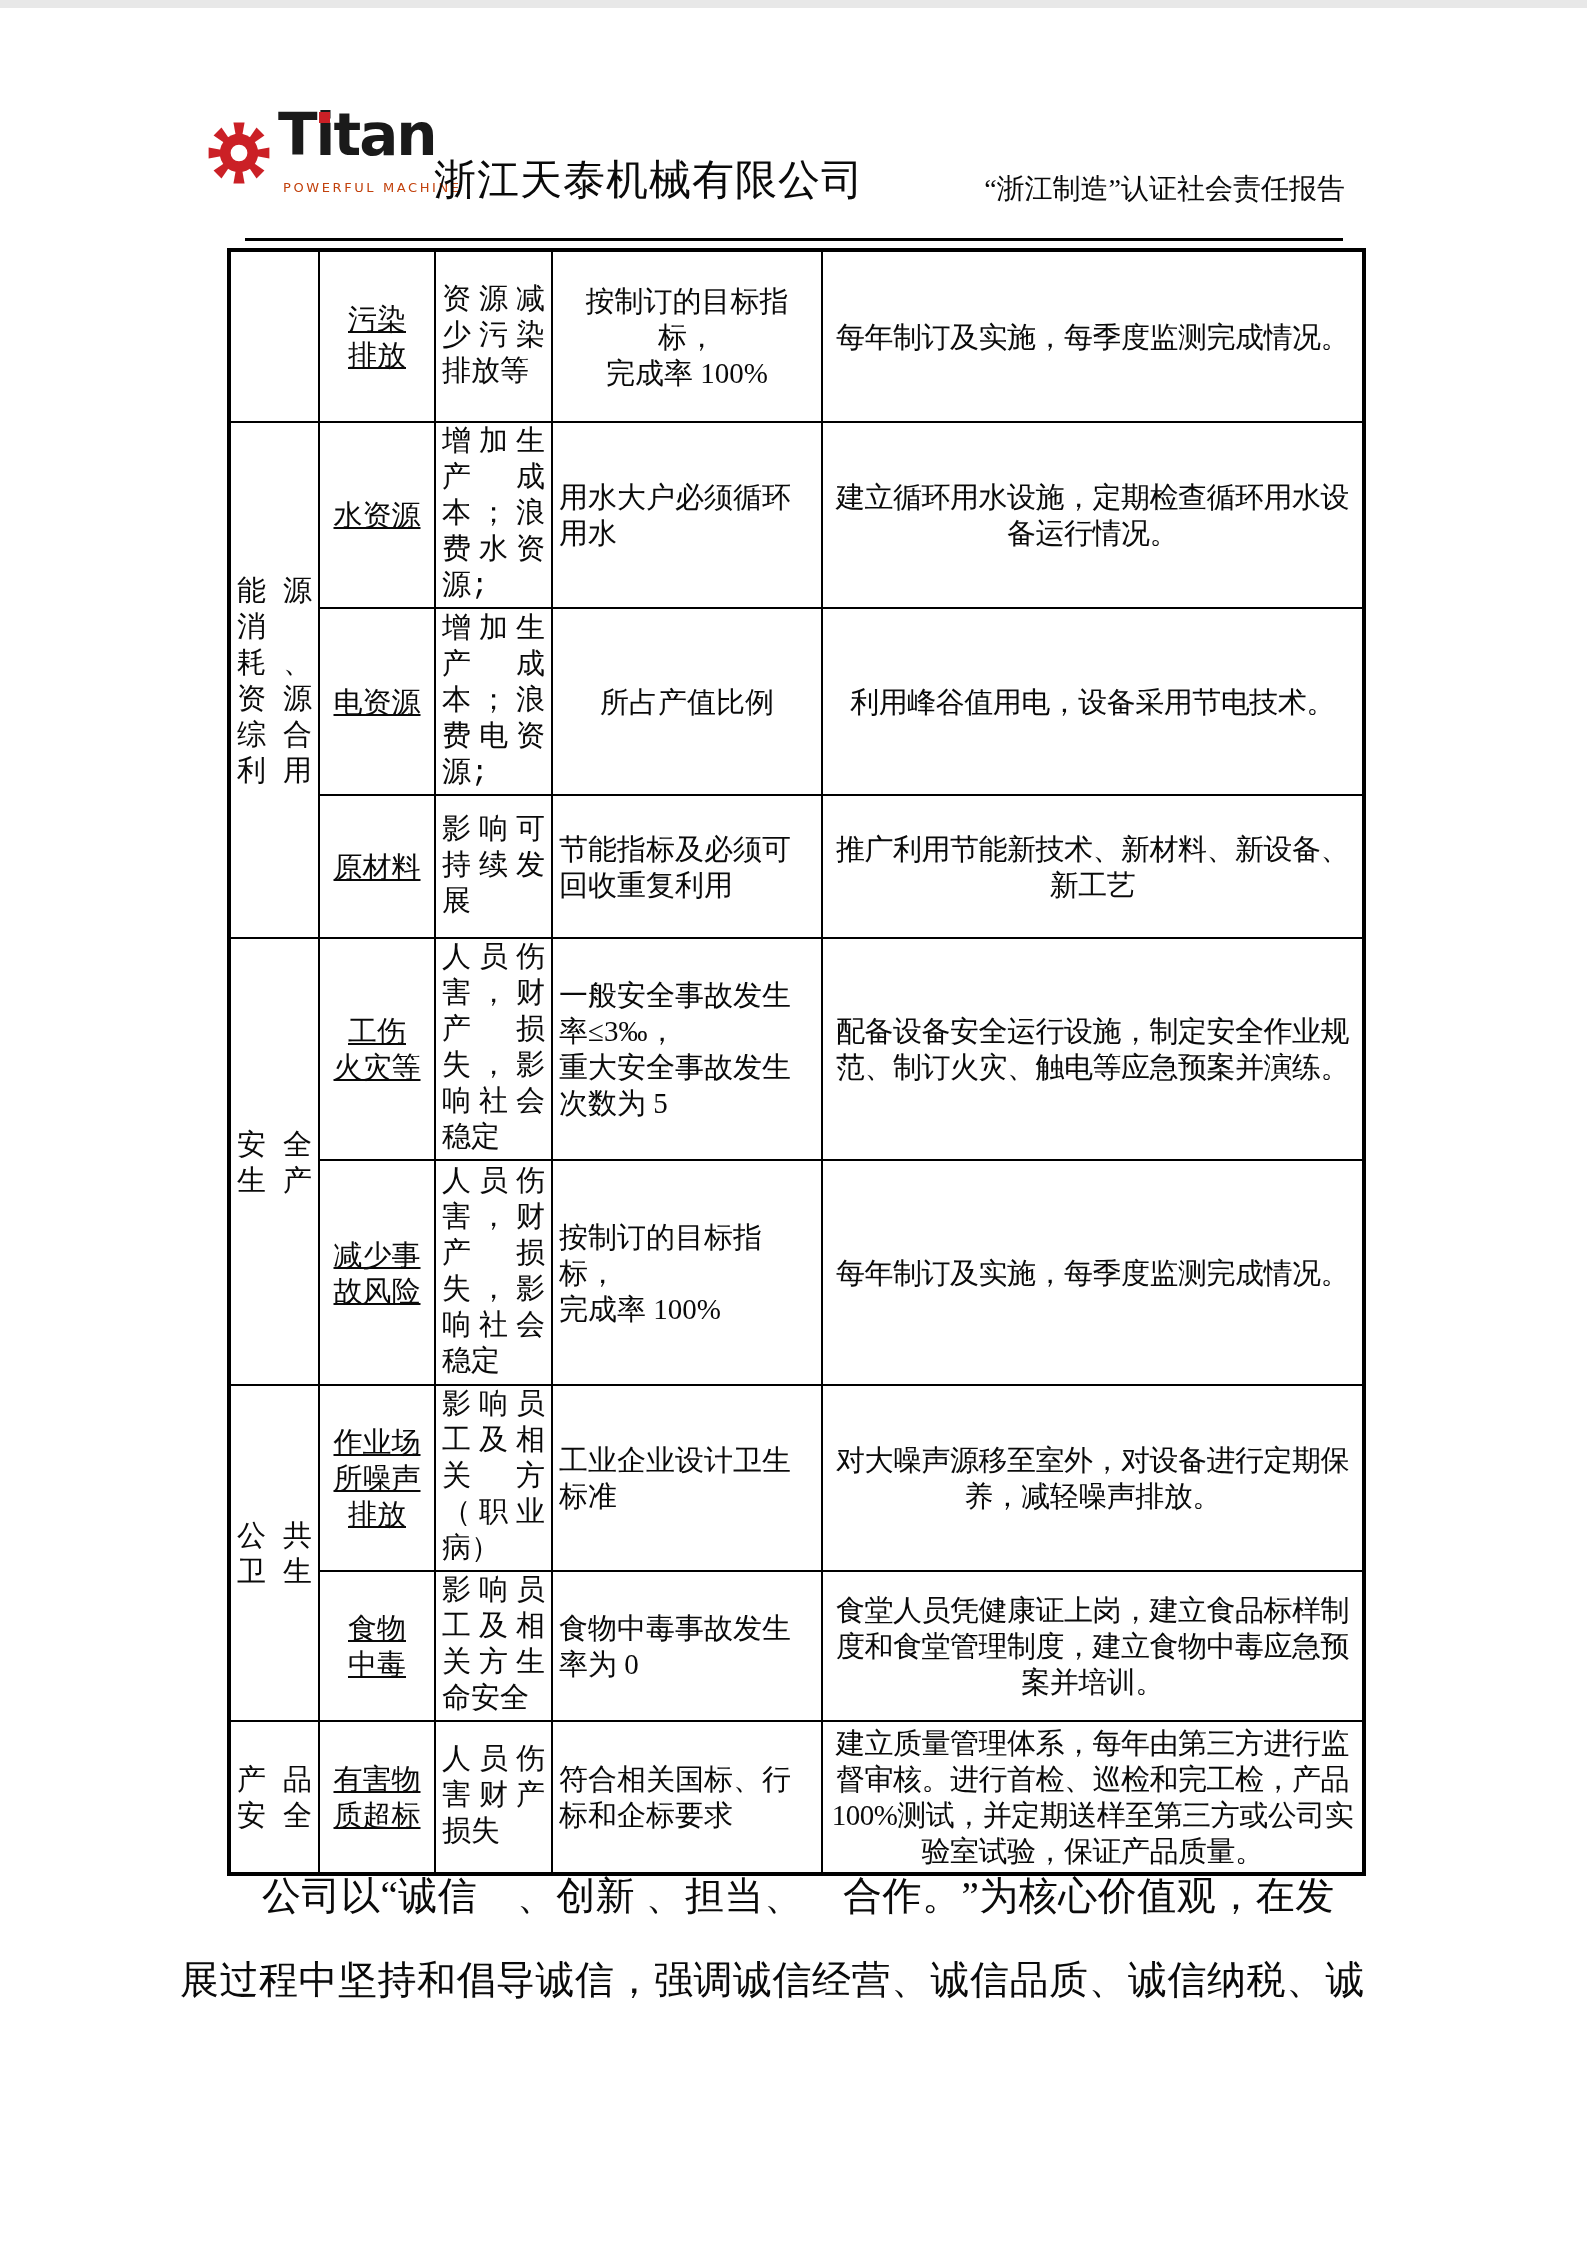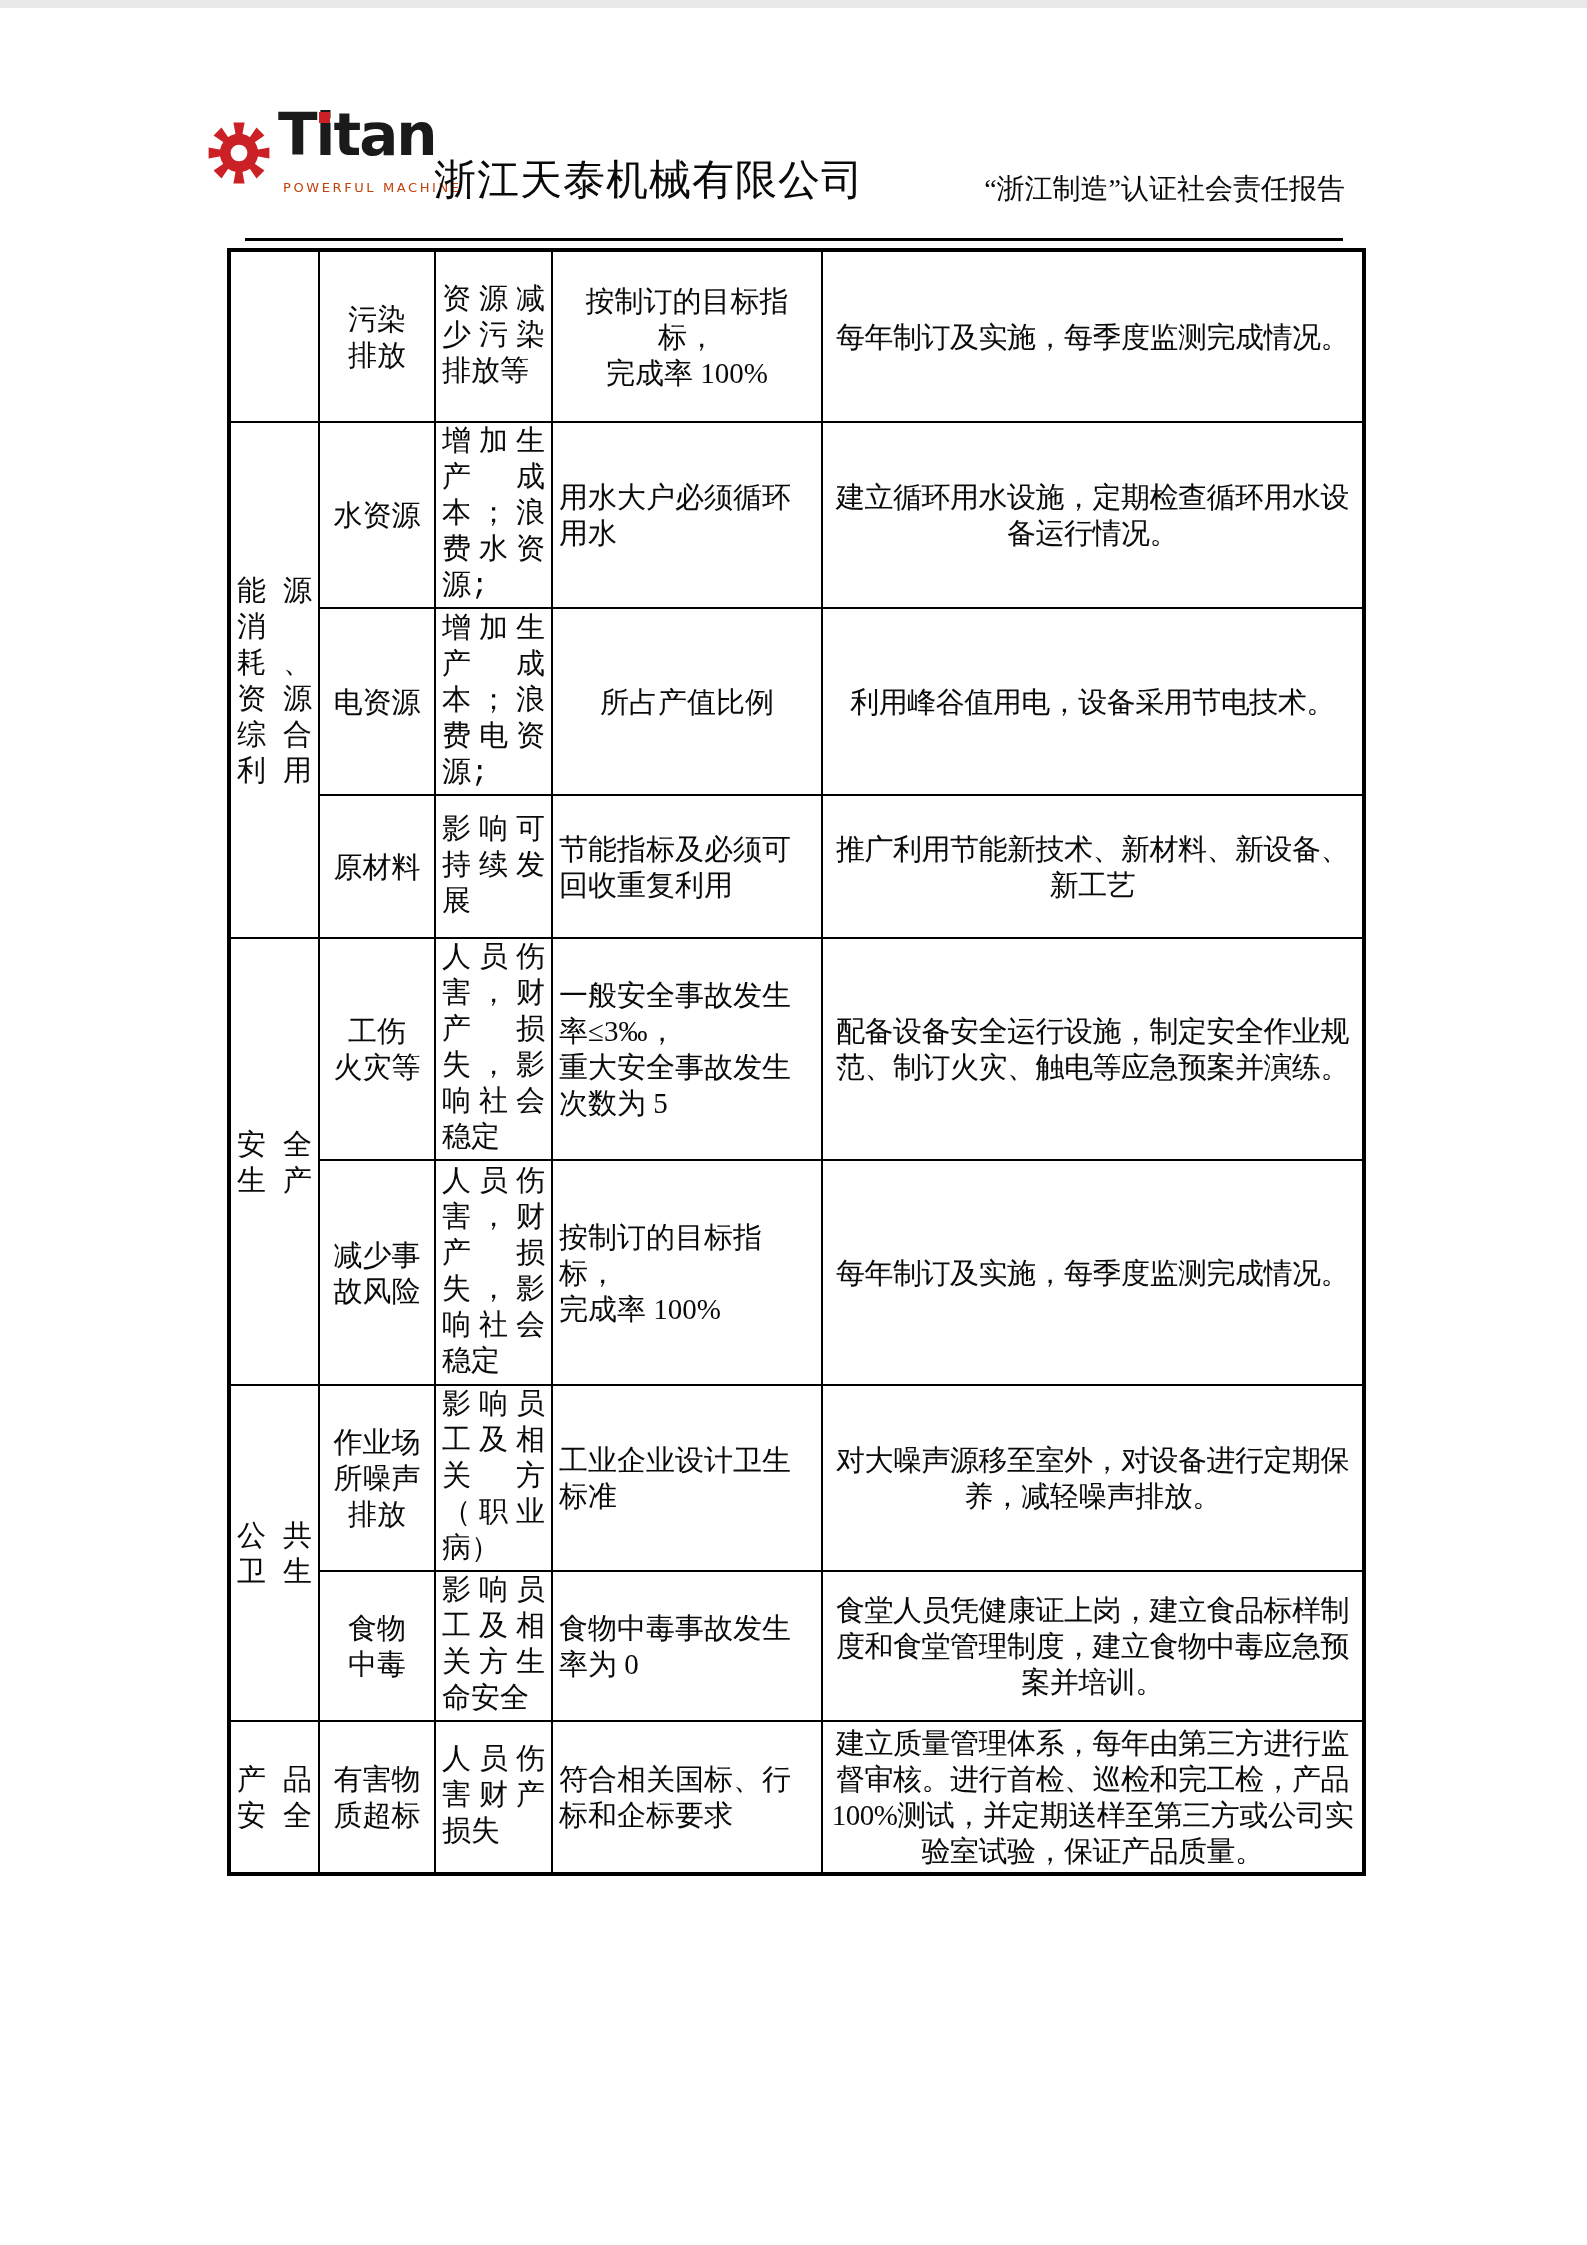--- a/index.html
+++ b/index.html
@@ -56,21 +56,21 @@
     vertical-align:middle;
     font-size:29px;line-height:36px;
     padding:2px 6px;
     white-space:pre-line;
     overflow:hidden;
   }
   td.cat{
     text-align:justify;text-align-last:justify;
     padding:2px 8px;line-break:strict;
   }
-  td.asp{text-align:center;}
+  td.asp{text-align:center;text-decoration:underline;}
   td.imp{
     text-align:justify;line-break:strict;font-family:Liberation Mono, monospace;
   }
   td.tgt{text-align:left;padding:2px 12px;}
   td.tgt.center{text-align:center;}
   td.mea{text-align:center;padding:2px 7px;letter-spacing:-0.5px;}
 
   tr.h1{height:172px;} tr.h2{height:181px;} tr.h3{height:187px;}
   tr.h4{height:143px;} tr.h5{height:212px;} tr.h6{height:225px;}
   tr.h7{height:183px;} tr.h8{height:149px;} tr.h9{height:153px;}
@@ -195,14 +195,18 @@
         <td class="cat">产品安全</td>
         <td class="asp">有害物
 质超标</td>
         <td class="imp">人员伤害财产损失</td>
         <td class="tgt">符合相关国标、行标和企标要求</td>
         <td class="mea">建立质量管理体系，每年由第三方进行监督审核。进行首检、巡检和完工检，产品100%测试，并定期送样至第三方或公司实验室试验，保证产品质量。</td>
       </tr>
     </tbody>
   </table>
 
+  <div class="body-paragraph">
+    <div class="para-line indent">公司以“诚信　、创新 、担当、　合作。”为核心价值观，在发</div>
+    <div class="para-line">展过程中坚持和倡导诚信，强调诚信经营、诚信品质、诚信纳税、诚</div>
+  </div>
 
 </div>
 
 </body></html>

